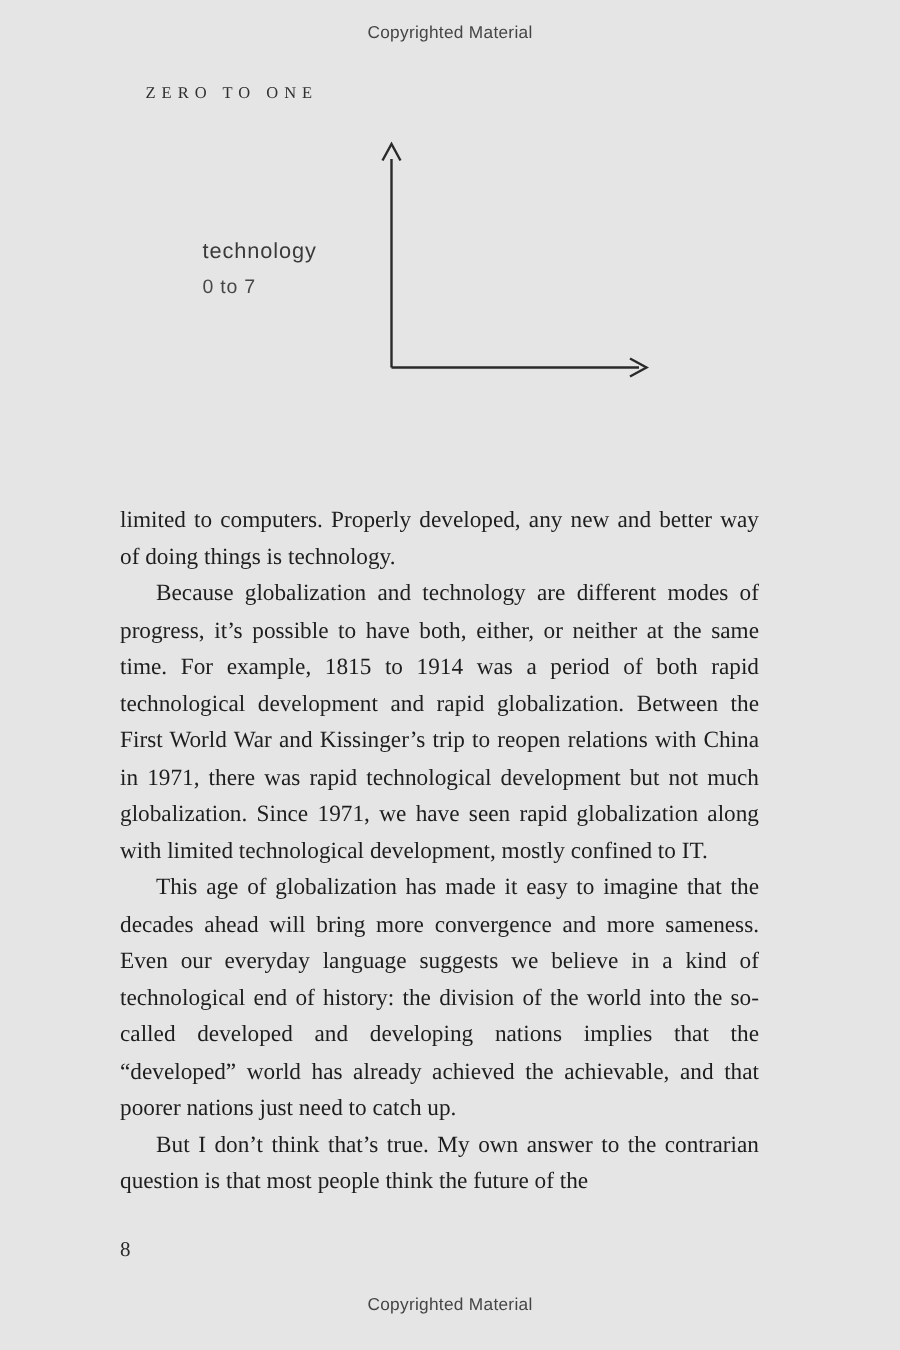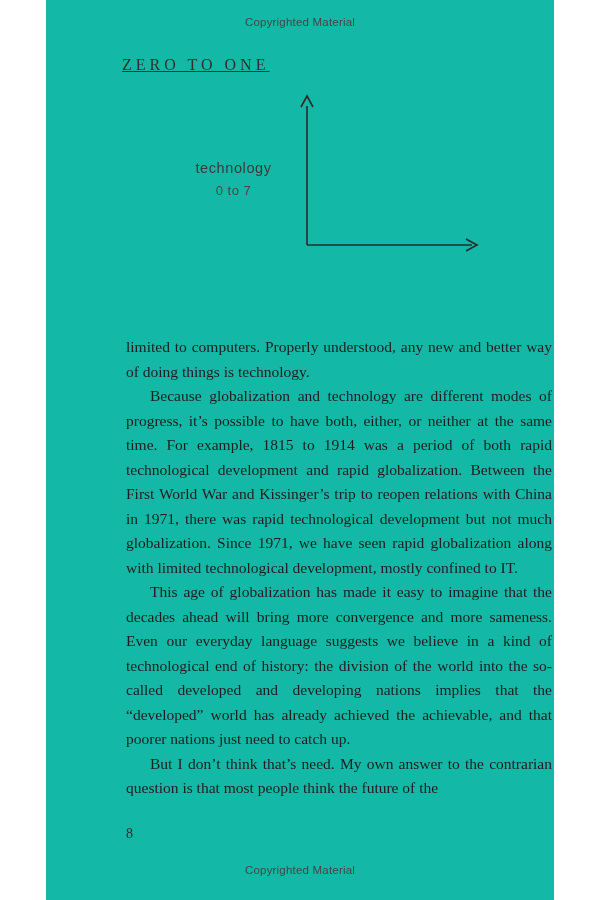--- a/index.html
+++ b/index.html
@@ -1,65 +1,63 @@
 <!DOCTYPE html>
 <html><head>
 <meta charset="utf-8">
 <style>
   * { margin: 0; padding: 0; box-sizing: border-box; }
   html, body { background: #ffffff; }
   .page {
     position: relative;
-    width: 508px;
+    width: 600px;
     height: 900px;
     margin: 0 auto;
-    background: #14b8a6;
+    background: #e5e5e5;
     font-family: "Liberation Serif", serif;
     color: #1e1e1e;
     overflow: hidden;
   }
   .copyright {
     position: absolute;
     left: 0;
     width: 100%;
     text-align: center;
     font-family: "Liberation Sans", sans-serif;
     font-size: 11.5px;
     color: #454545;
     letter-spacing: 0.2px;
   }
   .copyright.top { top: 16px; }
   .copyright.bottom { top: 864px; }
   .running-head {
     position: absolute;
-    left: 76px;
+    left: 97px;
     top: 56px;
     font-family: "Liberation Serif", serif;
-    font-size: 16px;
+    font-size: 11px;
     letter-spacing: 4px;
     color: #2f2f2f;
-    text-decoration: underline;
   }
   .diagram {
     position: absolute;
     left: 0;
     top: 0;
     width: 600px;
     height: 320px;
   }
   .axes-svg {
     position: absolute;
     left: 250px;
     top: 92px;
     width: 190px;
     height: 165px;
   }
   .axis-label-group {
     position: absolute;
-    text-align: center;
     font-family: "Liberation Sans", sans-serif;
     color: #3a3a3a;
   }
   .axis-label-group .main-label {
     font-size: 14.5px;
     letter-spacing: 0.6px;
   }
   .axis-label-group .sub-label {
     font-size: 13px;
     letter-spacing: 0.5px;
@@ -108,23 +106,23 @@
 
     <div class="axis-label-group y-label-group">
       <div class="main-label">technology</div>
       <div class="sub-label">0 to 7</div>
     </div>
 
 
   </div>
 
   <div class="body-text">
-    <p>limited to computers. Properly understood, any new and better way of doing things is technology.</p>
+    <p>limited to computers. Properly developed, any new and better way of doing things is technology.</p>
     <p class="indent">Because globalization and technology are different modes of progress, it’s possible to have both, either, or neither at the same time. For example, 1815 to 1914 was a period of both rapid technological development and rapid globalization. Between the First World War and Kissinger’s trip to reopen relations with China in 1971, there was rapid technological development but not much globalization. Since 1971, we have seen rapid globalization along with limited technological development, mostly confined to IT.</p>
     <p class="indent">This age of globalization has made it easy to imagine that the decades ahead will bring more convergence and more sameness. Even our everyday language suggests we believe in a kind of technological end of history: the division of the world into the so-called developed and developing nations implies that the “developed” world has already achieved the achievable, and that poorer nations just need to catch up.</p>
-    <p class="indent">But I don’t think that’s need. My own answer to the contrarian question is that most people think the future of the</p>
+    <p class="indent">But I don’t think that’s true. My own answer to the contrarian question is that most people think the future of the</p>
   </div>
 
   <div class="page-number">8</div>
 
   <div class="copyright bottom">Copyrighted Material</div>
 
 </div>
 
 </body></html>

